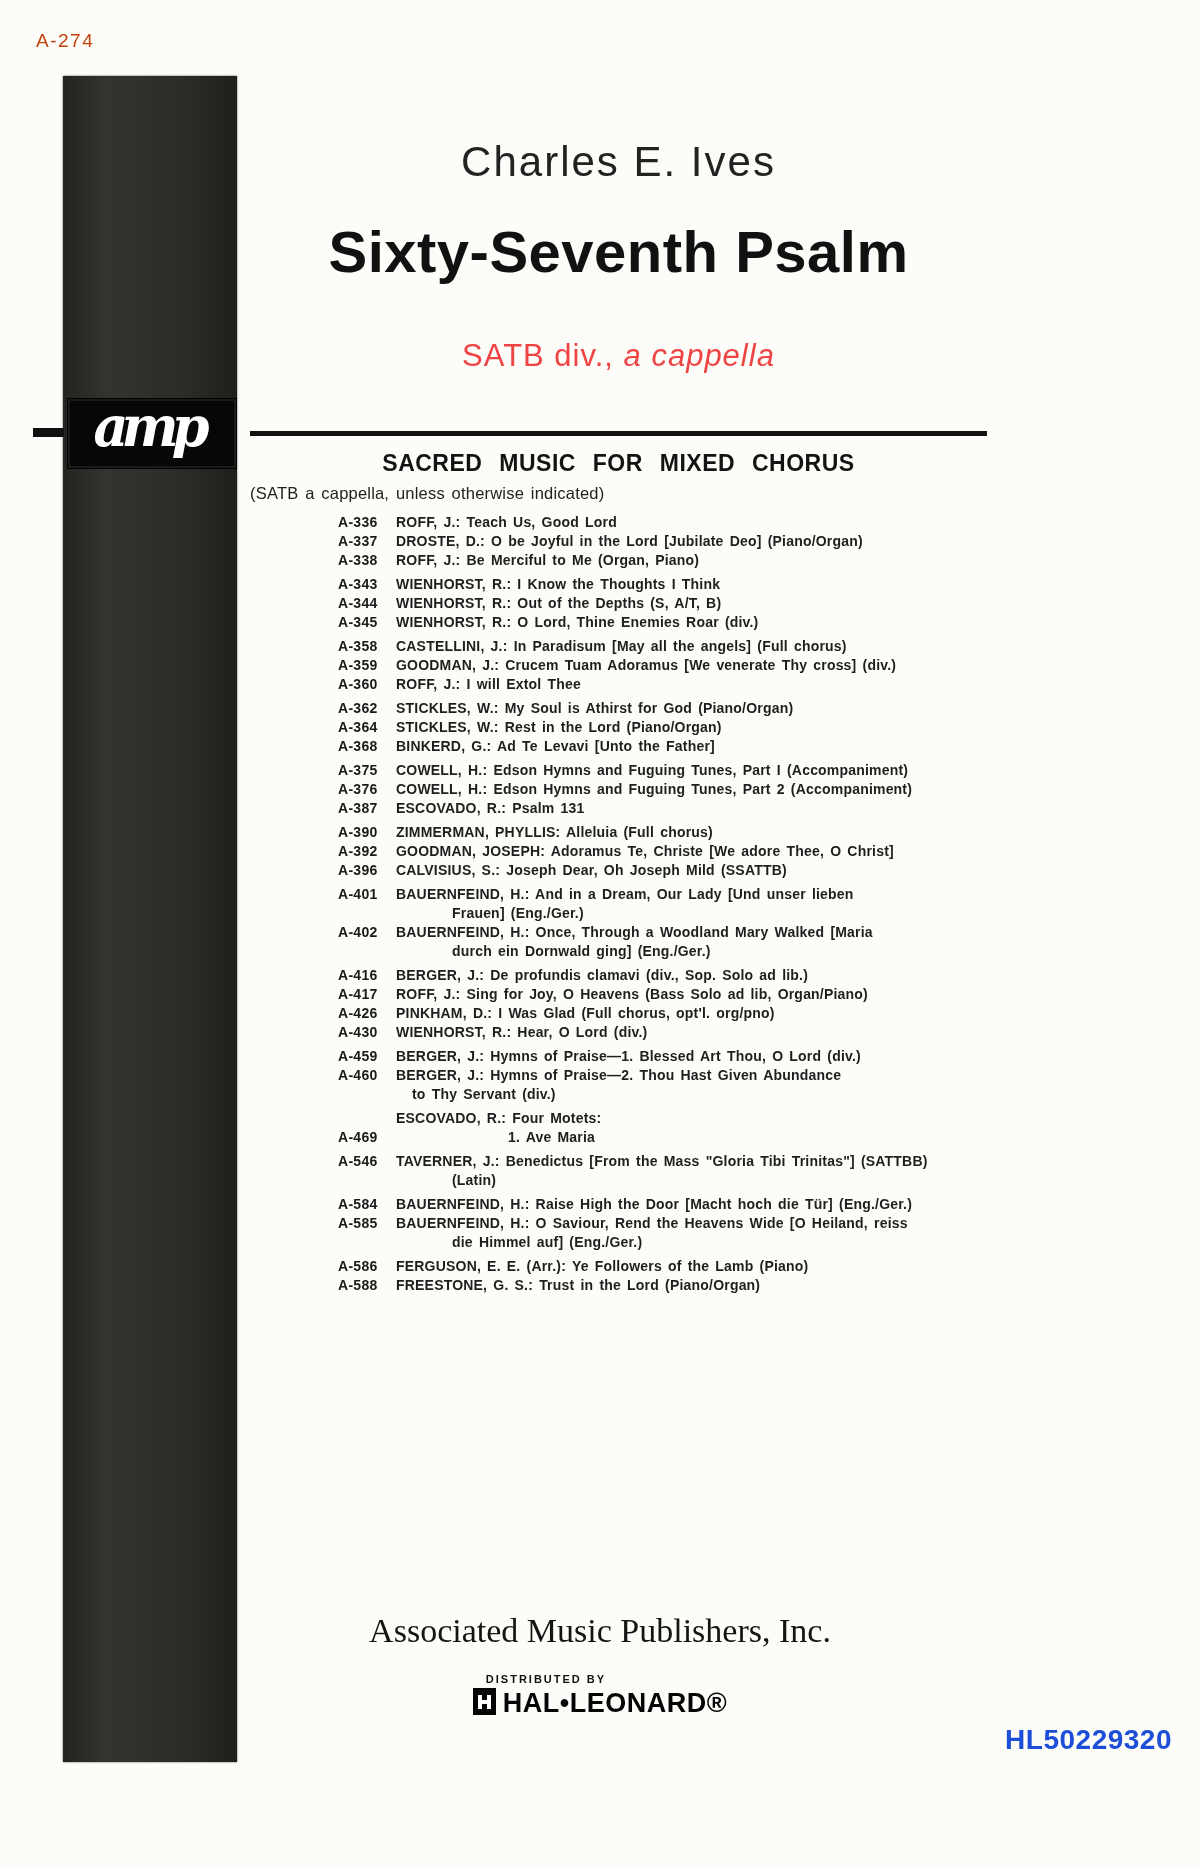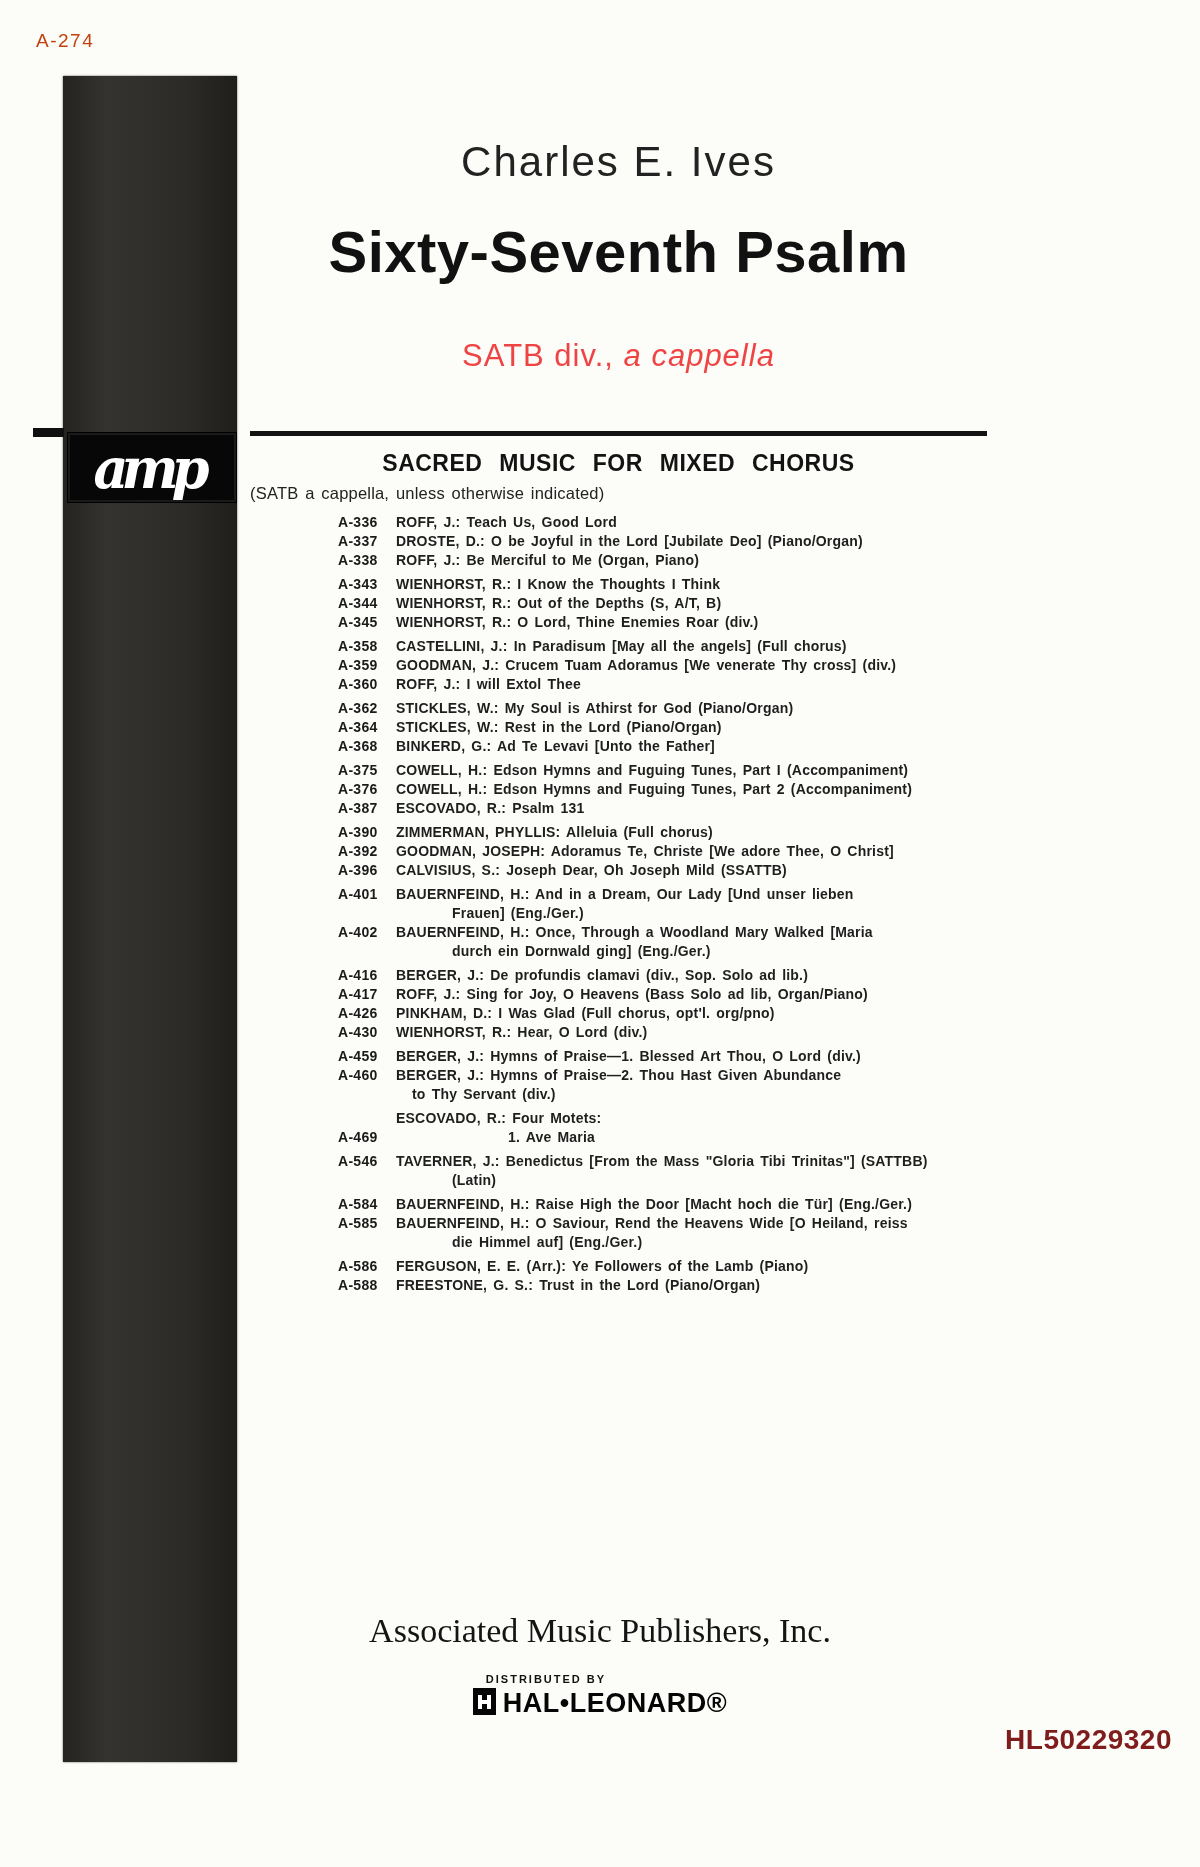--- a/index.html
+++ b/index.html
@@ -17,23 +17,22 @@
     position:absolute; left:63px; top:76px; width:174px; height:1686px;
     background:linear-gradient(90deg,#24231f 0%,#343330 25%,#2c2b27 70%,#1f1e1b 100%);
     box-shadow:0 0 2px rgba(0,0,0,.6);
   }
   .left-tick {
     position:absolute; left:33px; top:428px; width:31px; height:9px; background:#101010;
   }
   .amp-box {
     position:absolute; left:67px; top:398px; width:168px; height:69px;
     background:#070707; border:1px solid #000;
-    display:flex; align-items:center; justify-content:center;
+    display:flex; justify-content:center;
     box-shadow:0 0 0 2px rgba(255,255,255,.08) inset;
-    margin-top:34px;
   }
   .amp-text {
     font-family:"DejaVu Serif", serif; font-style:italic; font-weight:bold;
     color:#ffffff; font-size:54px; line-height:1; letter-spacing:-7px;
     padding-right:8px; transform:scaleY(1.05);
   }
   .rule {
     position:absolute; left:250px; top:431px; width:737px; height:5px; background:#131313;
   }
   .composer {
@@ -72,21 +71,21 @@
     position:absolute; left:0; top:1673px; width:1092px; text-align:center;
     font-size:11px; font-weight:bold; letter-spacing:2px; color:#111;
   }
   .hal-row {
     position:absolute; left:0; top:1688px; width:1200px;
     display:flex; justify-content:center; align-items:center; gap:7px;
   }
   .hal-wordmark { font-size:27px; font-weight:bold; letter-spacing:0.5px; color:#050505; }
   .plate-number {
     position:absolute; right:28px; top:1724px;
-    font-size:28px; font-weight:bold; letter-spacing:0.5px; color:#7f1d1d;
+    font-size:28px; font-weight:bold; letter-spacing:0.5px; color:#1d4ed8;
   }
 </style>
 </head>
 <body>
 
 <div class="page">
 
   <div class="corner-label">A-274</div>
 
   <div class="left-bar"></div>

